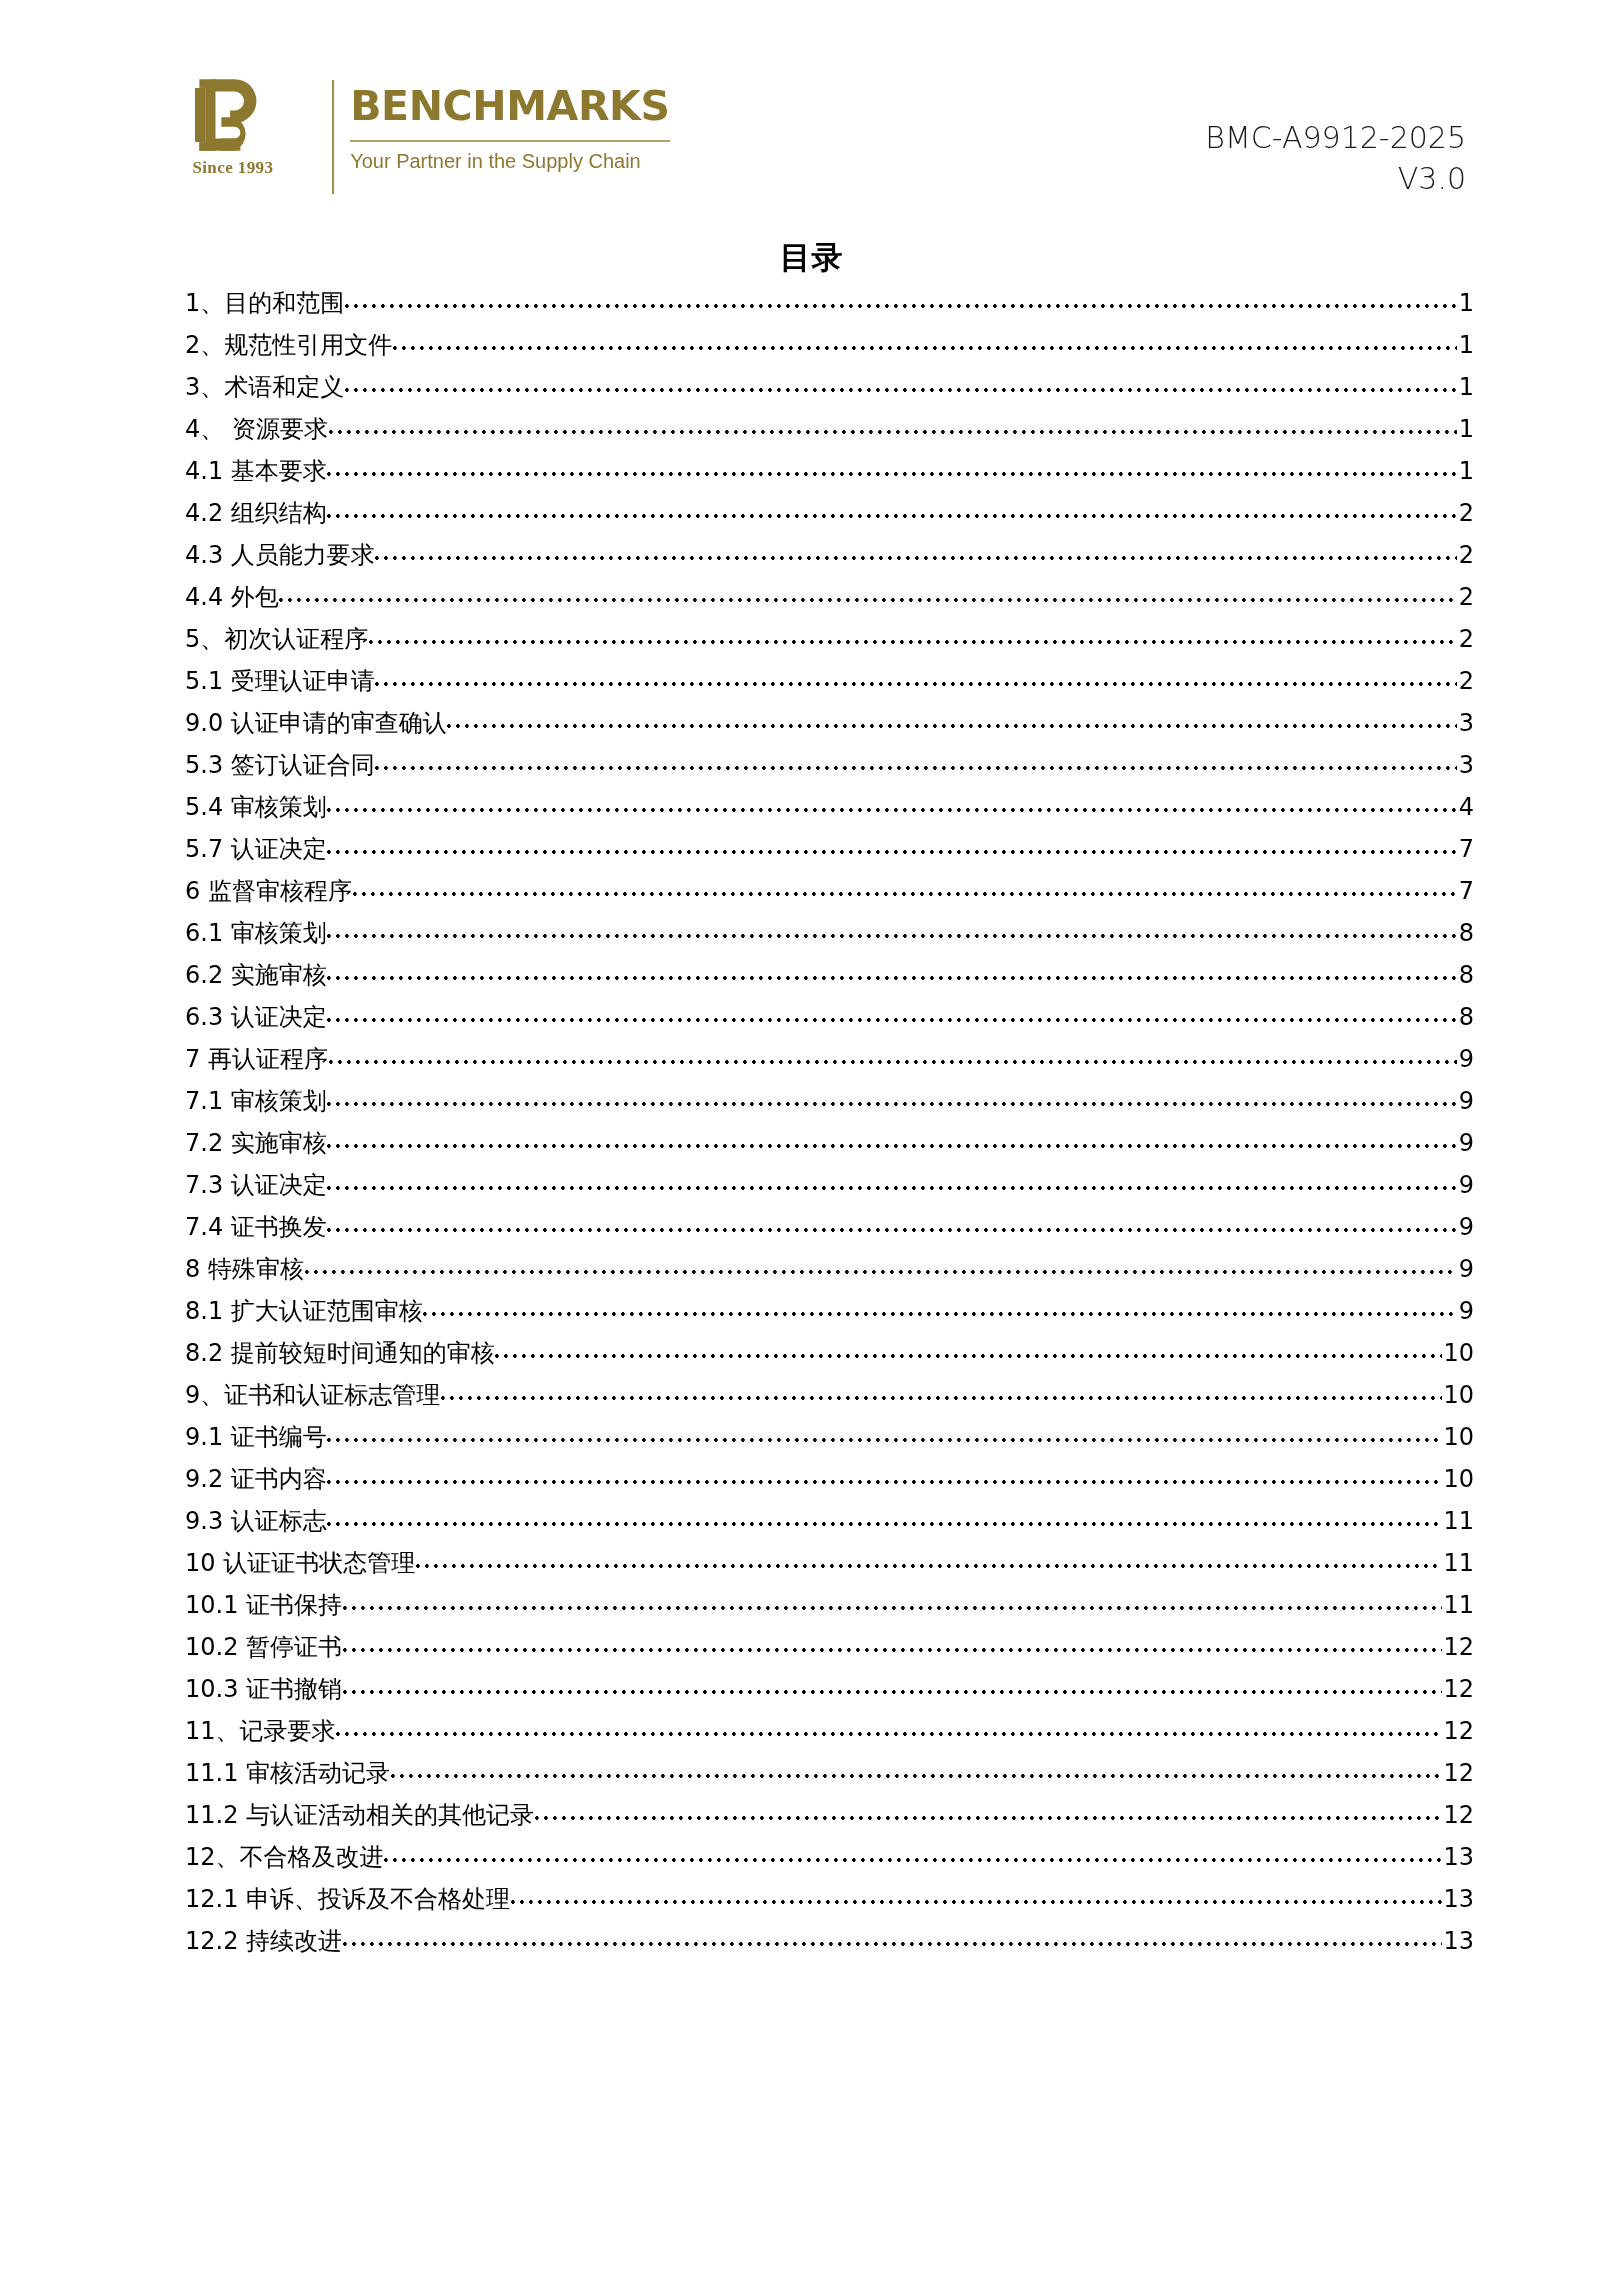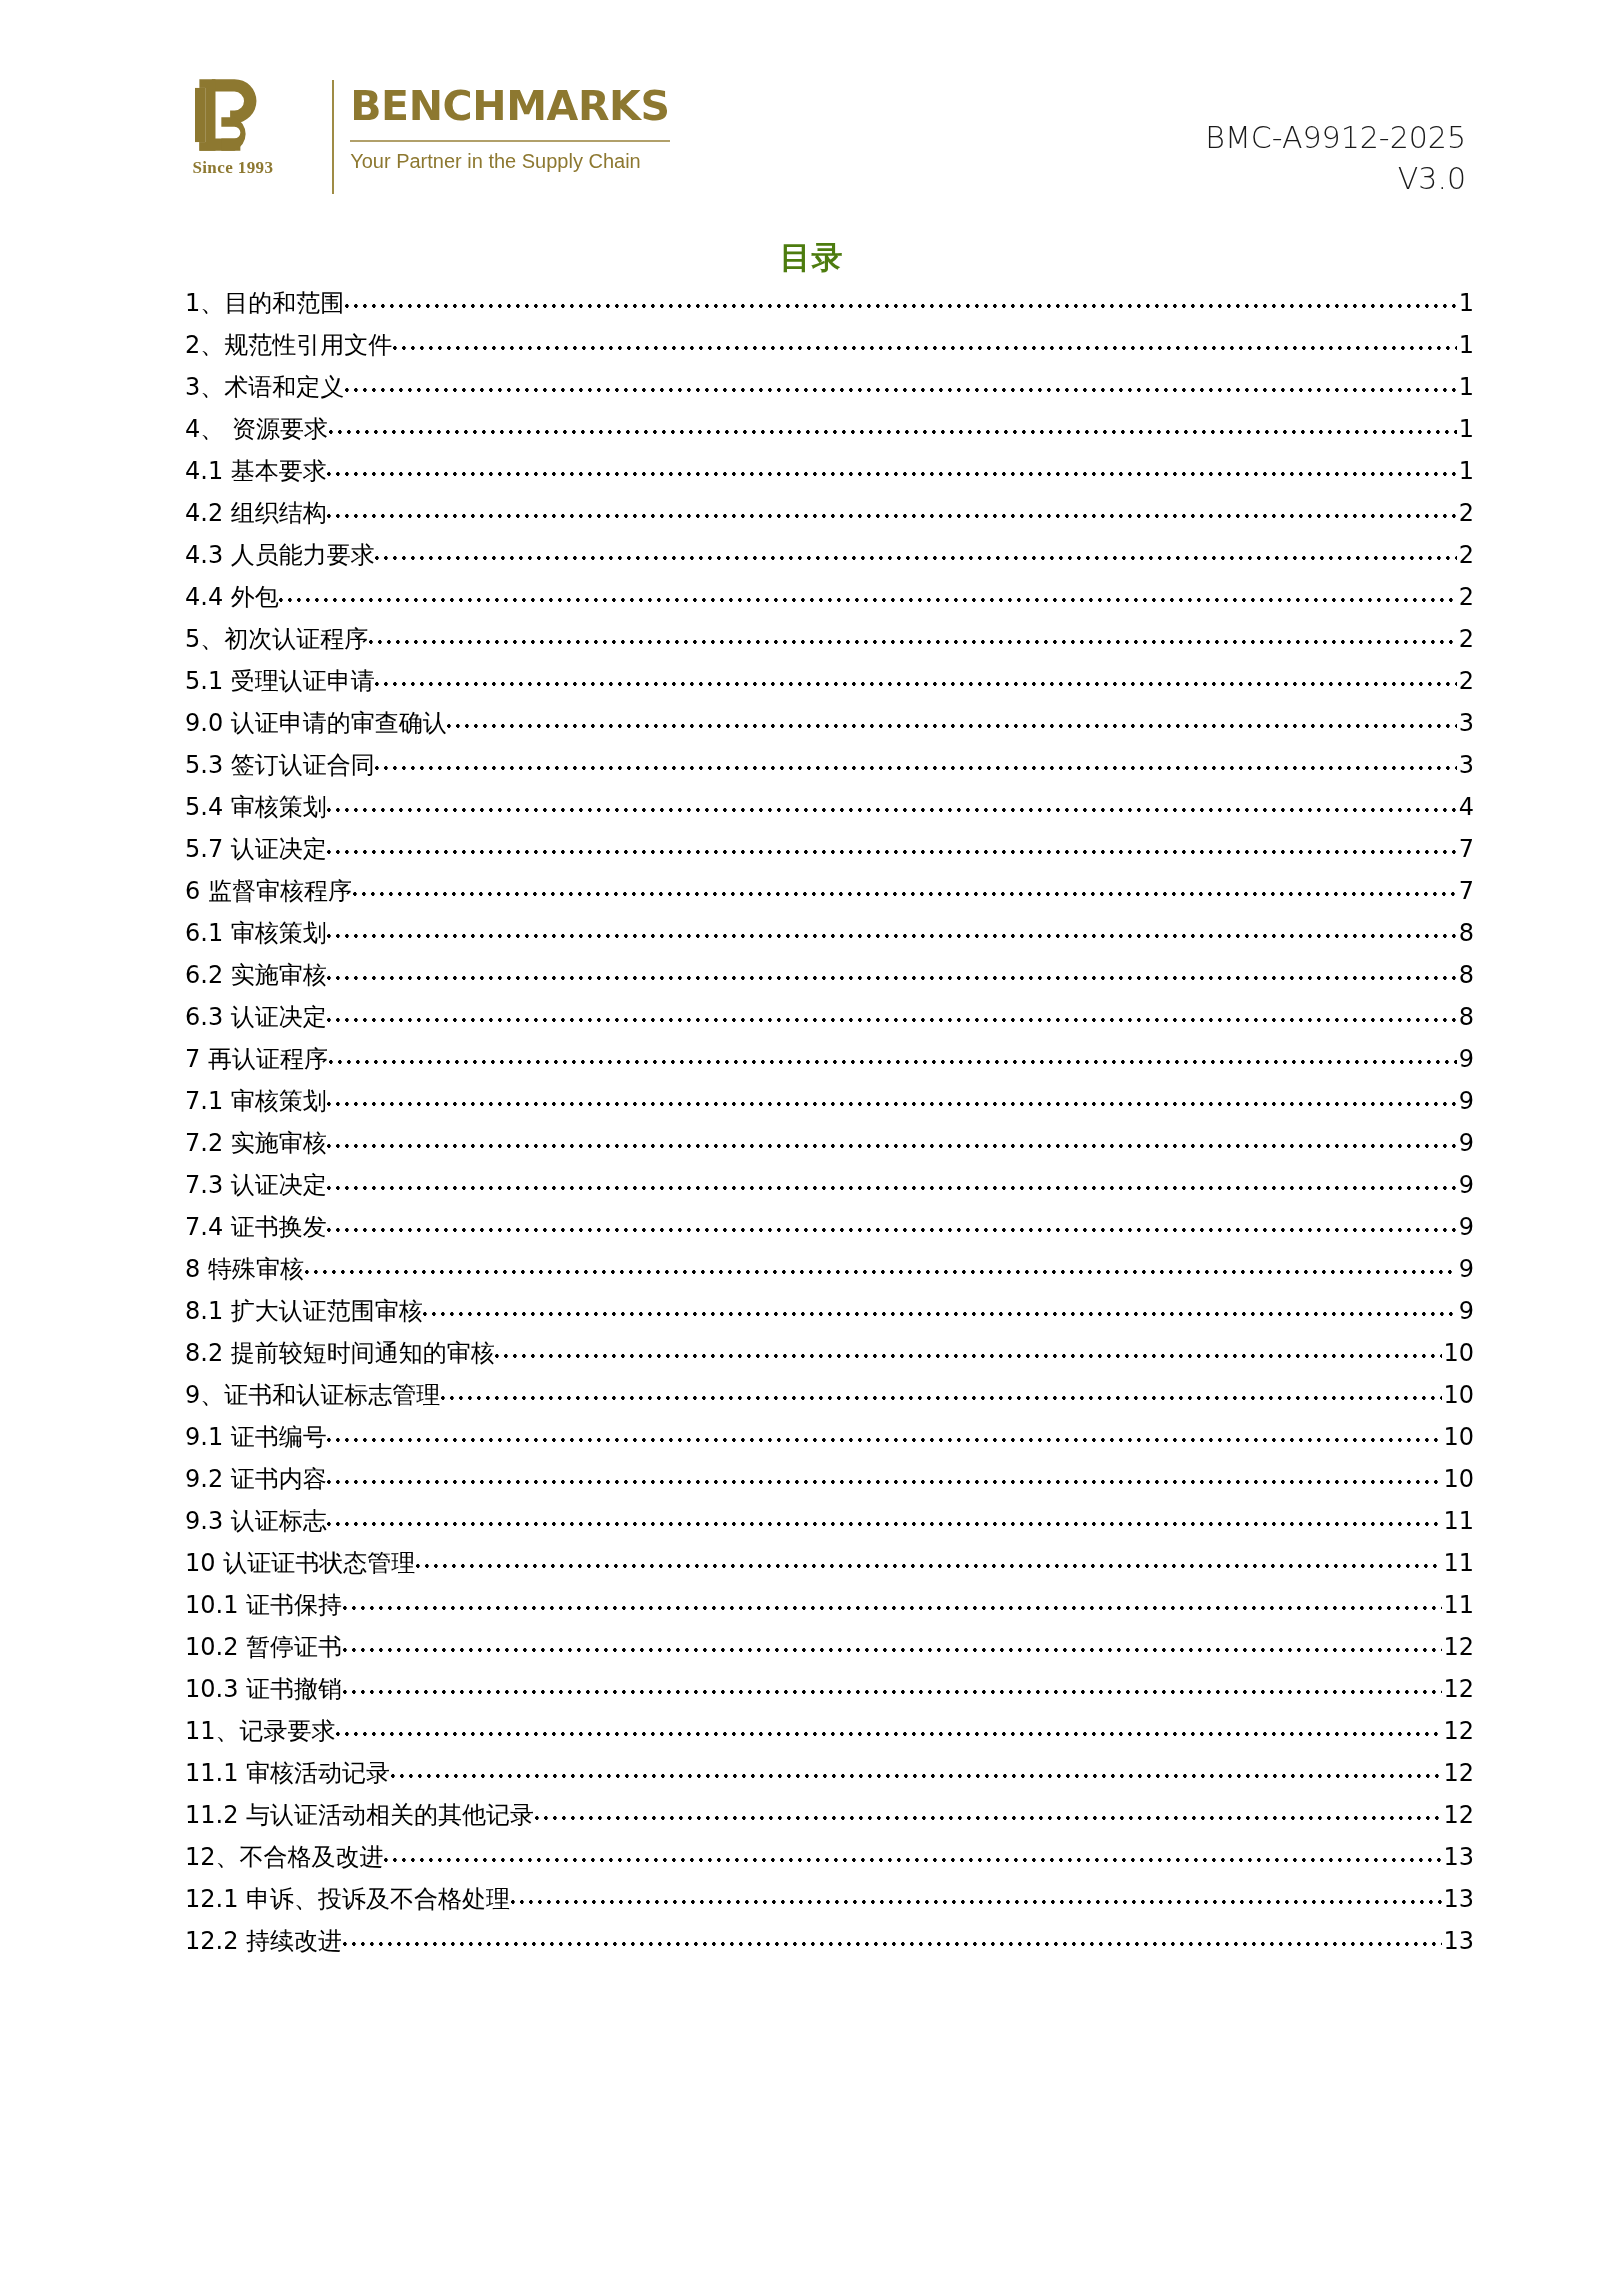--- a/index.html
+++ b/index.html
@@ -111,21 +111,21 @@
   
   .toc-title {
     position: absolute;
     left: 0;
     top: 237px;
     width: 1623px;
     text-align: center;
     font-family: "DejaVu Sans", sans-serif;
     font-size: 31px;
     font-weight: bold;
-    color: #4d7c0f;
+    color: #000000;
     letter-spacing: 0.7px;
   }
 
   .toc {
     position: absolute;
     left: 185px;
     top: 287px;
     width: 1289px;
   }
   .toc-row {

